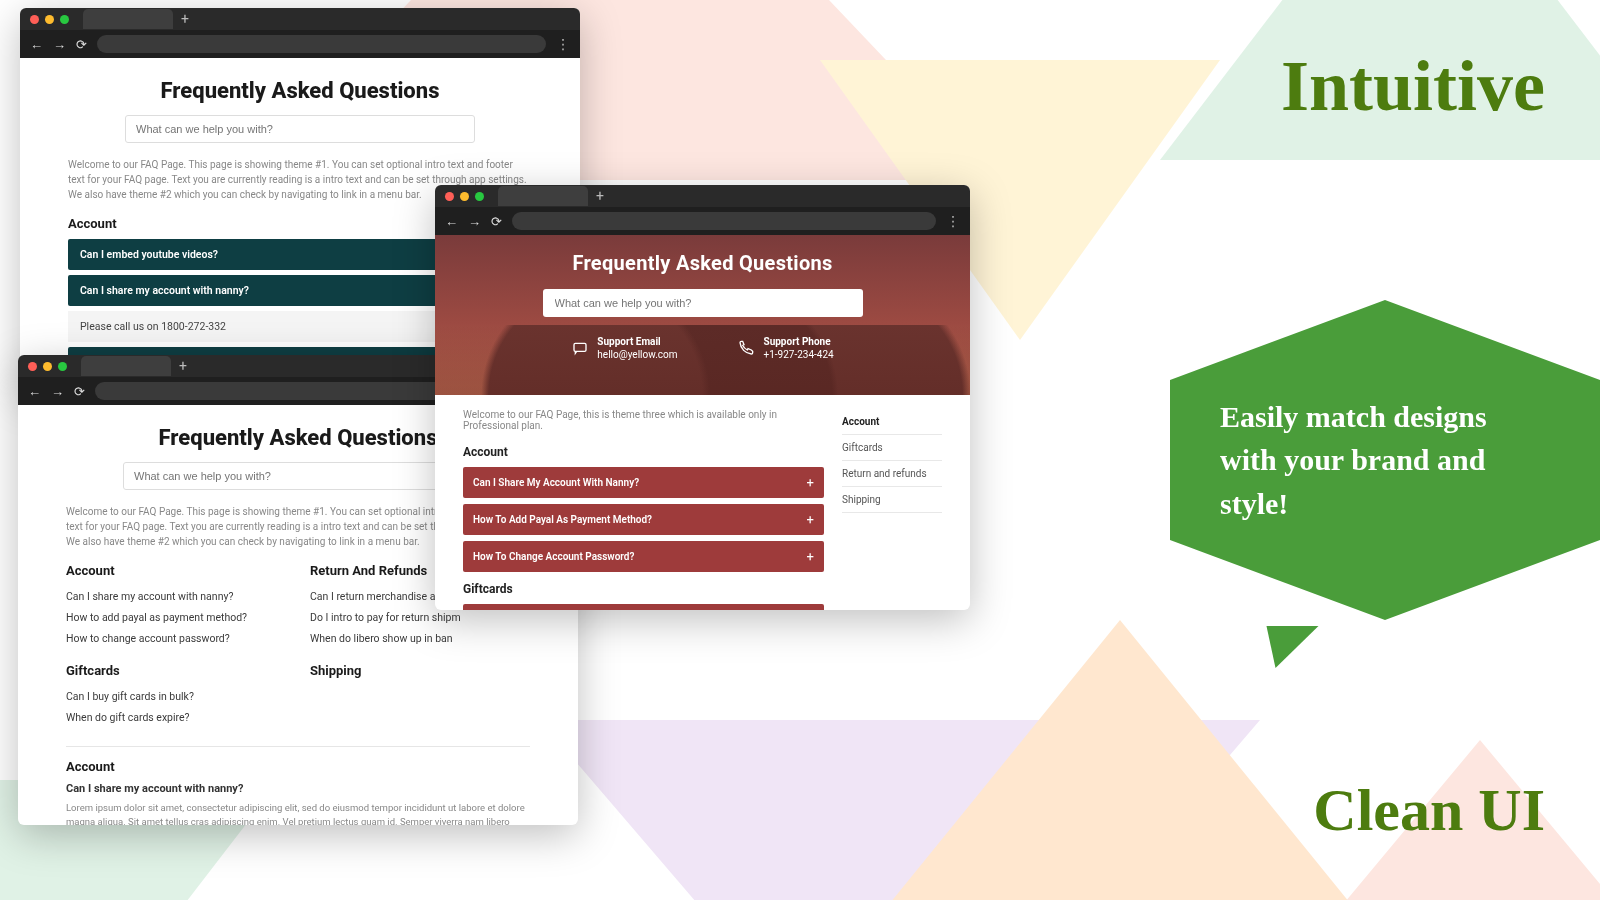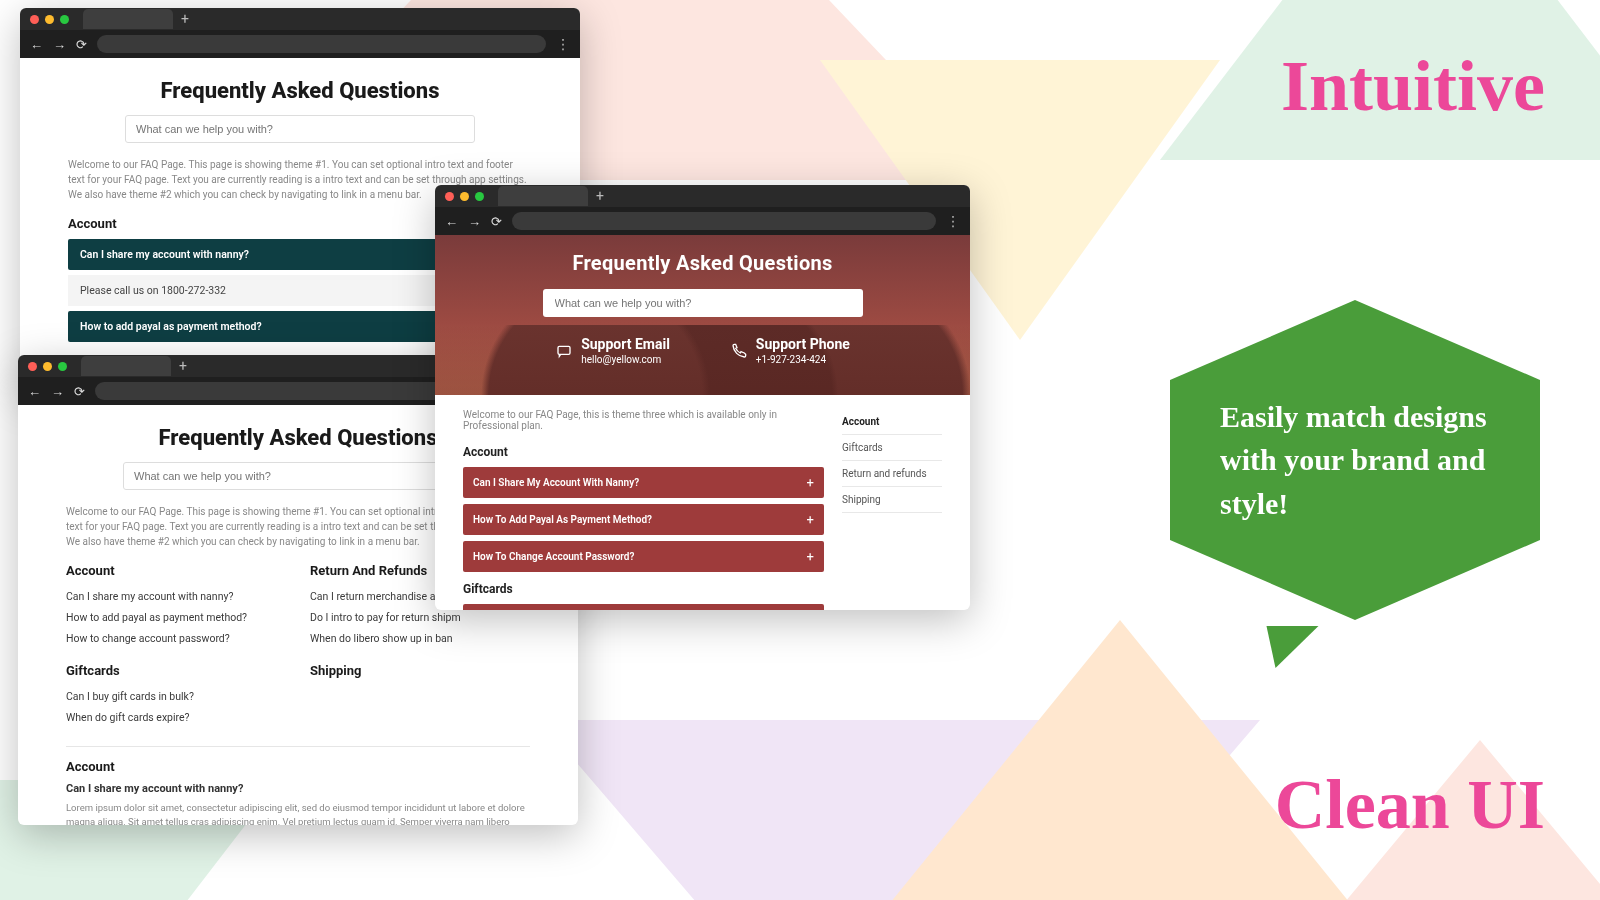--- a/index.html
+++ b/index.html
@@ -12,28 +12,28 @@
 
 .bg-shape { position: absolute; }
 .tri1 { width:0;height:0;border-left:380px solid transparent;border-right:380px solid transparent;border-bottom:400px solid #fde6e0; top:-220px; left:240px; }
 .tri2 { width:0;height:0;border-left:200px solid transparent;border-right:200px solid transparent;border-top:280px solid #fff4d6; top:60px; left:820px; }
 .tri3 { width:0;height:0;border-left:260px solid transparent;border-right:260px solid transparent;border-bottom:340px solid #e0f2e6; top:-180px; right:-80px; }
 .tri4 { width:0;height:0;border-left:360px solid transparent;border-right:360px solid transparent;border-top:420px solid #f0e5f6; bottom:-240px; left:540px; }
 .tri5 { width:0;height:0;border-left:260px solid transparent;border-right:260px solid transparent;border-bottom:320px solid #ffe7cf; bottom:-40px; right:220px; }
 .tri6 { width:0;height:0;border-left:200px solid transparent;border-right:200px solid transparent;border-top:260px solid #e0f2e6; bottom:-140px; left:-120px; }
 .tri7 { width:0;height:0;border-left:300px solid transparent;border-right:300px solid transparent;border-bottom:360px solid #fde6e0; bottom:-200px; right:-180px; }
 
-.headline { position:absolute; font-family: Georgia, "Times New Roman", serif; font-weight:700; color:#ec4899; }
+.headline { position:absolute; font-family: Georgia, "Times New Roman", serif; font-weight:700; color:#4d7c0f; }
 #intuitive { top:45px; right:55px; font-size:72px; }
-#cleanui { bottom:55px; right:55px; font-size:70px; }
+#cleanui { bottom:55px; right:55px; font-size:60px; }
 
 
 .hex-wrap { position:absolute; top:300px; right:60px; width:370px; height:350px; }
 .hex {
-  width:370px; height:320px; background:#4a9d3a;
+  width:430px; height:320px; background:#4a9d3a;
   clip-path: polygon(50% 0, 100% 25%, 100% 75%, 50% 100%, 0 75%, 0 25%);
   display:flex; align-items:center; justify-content:center; padding:50px;
 }
 .hex-tail { position:absolute; bottom:-18px; left:88px; width:0;height:0;
   border-left:26px solid transparent; border-right:26px solid transparent; border-top:42px solid #4a9d3a; transform:skewX(-22deg); }
 .hex span { color:#fff; font-size:30px; line-height:1.45; font-weight:600; font-family: Georgia, serif; }
 
 
 .win { position:absolute; background:#fff; border-radius:6px; overflow:hidden; box-shadow:0 10px 40px rgba(0,0,0,.25); }
 .chrome { background:#2a2a2a; }
@@ -76,21 +76,21 @@
     radial-gradient(circle at 30% 100%, #6a332e 0 28%, transparent 30%),
     radial-gradient(circle at 55% 100%, #5d2b27 0 34%, transparent 36%),
     radial-gradient(circle at 78% 100%, #6a332e 0 26%, transparent 28%);
 }
 .hero h1 { font-size:20px; font-weight:700; margin-bottom:14px; letter-spacing:.3px; }
 .hero-search { width:320px; margin:0 auto; padding:8px 12px; border:none; border-radius:3px; font-size:11px; color:#888; background:#fff; display:block; position:relative; z-index:2;}
 .contacts { display:flex; justify-content:center; gap:60px; margin-top:18px; position:relative; z-index:2;}
 .contact { display:flex; gap:8px; align-items:center; text-align:left; }
 .contact .ci { width:18px; height:18px; display:flex; align-items:center; justify-content:center; }
 .contact .ct { font-size:10px; line-height:1.3; }
-.contact .ct b { font-size:14px; }
+.contact .ct b { font-size:10px; }
 .w3-body { padding:14px 28px; display:flex; gap:18px; }
 .w3-main { flex:1; }
 .w3-side { width:100px; font-size:10px; }
 .w3-intro { font-size:10px; color:#888; margin-bottom:14px; }
 .w3-sec { font-weight:700; font-size:12px; margin-bottom:8px; color:#222; }
 .w3-item { background:#9e3b3b; color:#fff; padding:8px 10px; font-size:10px; font-weight:600; margin-bottom:6px; border-radius:2px; display:flex; justify-content:space-between; align-items:center; cursor:pointer;}
 .w3-item .plus { font-size:13px; font-weight:400; }
 .side-link { padding:7px 0; border-bottom:1px solid #e8e8e8; color:#555; cursor:pointer; }
 .side-link:first-child { font-weight:700; color:#222; }
 </style>
@@ -132,20 +132,21 @@
       <span class="nav-ico">⟳</span>
       <div class="url"></div>
       <span class="menu-dots">⋮</span>
     </div>
   </div>
   <div class="w1-body">
     <div class="faq-title">Frequently Asked Questions</div>
     <input class="search" placeholder="What can we help you with?" style="">
     <div class="intro">Welcome to our FAQ Page. This page is showing theme #1. You can set optional intro text and footer text for your FAQ page. Text you are currently reading is a intro text and can be set through app settings. We also have theme #2 which you can check by navigating to link in a menu bar.</div>
     <div class="sec-h">Account</div>
+    <div class="acc-item">Can I embed youtube videos?</div>
     <div class="acc-item">Can I share my account with nanny?</div>
     <div class="acc-open">Please call us on 1800-272-332</div>
     <div class="acc-item">How to add payal as payment method?</div>
   </div>
 </div>
 
 <div id="w2" class="win">
   <div class="chrome">
     <div class="tabs">
       <span class="dot dr"></span>

